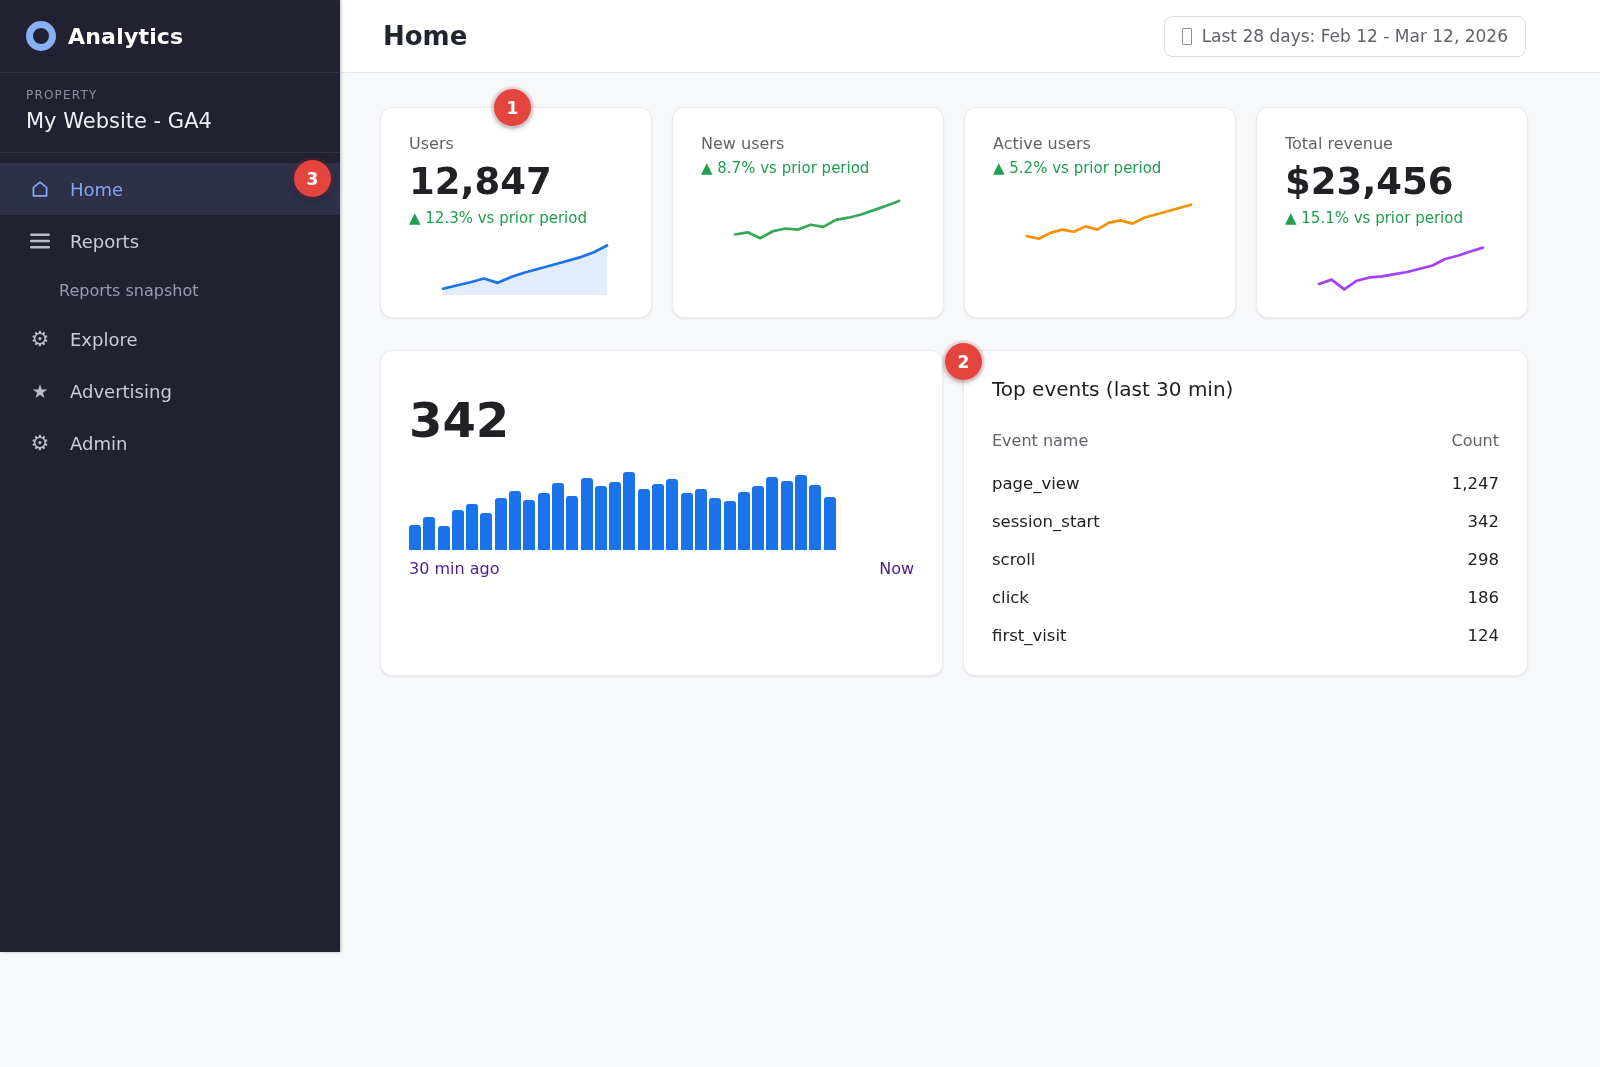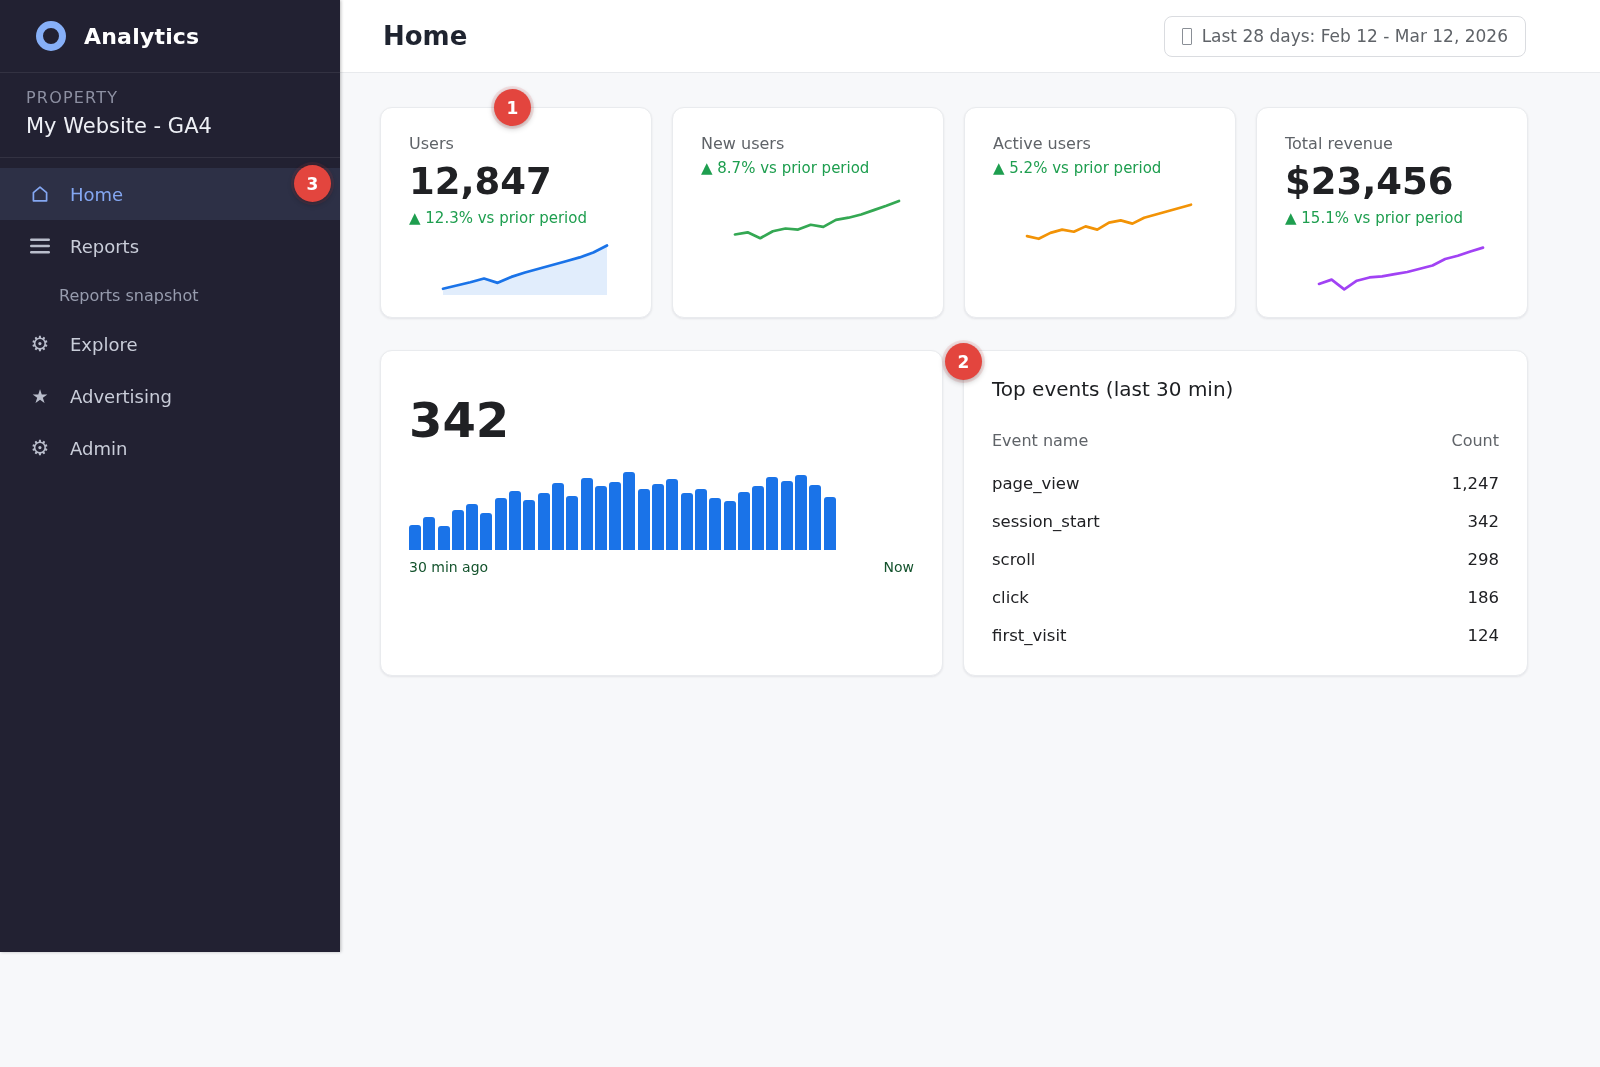--- a/index.html
+++ b/index.html
@@ -15,34 +15,34 @@
   
   .sidebar {
     position: absolute; left: 0; top: 0;
     width: 340px; height: 952px;
     background: #222132;
     box-shadow: 1px 0 3px rgba(0,0,0,.25);
     z-index: 2;
   }
   .logo-row {
     height: 73px; display: flex; align-items: center;
-    padding: 0 36px; gap: 18px;
+    padding: 0 26px; gap: 12px;
     border-bottom: 1px solid rgba(255,255,255,.08);
   }
   .logo-ring {
     width: 30px; height: 30px; border-radius: 50%;
     border: 7px solid #87b0f8; flex: 0 0 auto;
   }
   .logo-text { color: #ffffff; font-size: 22px; font-weight: 600; letter-spacing: .2px; }
   .property {
     padding: 15px 26px 19px;
     border-bottom: 1px solid rgba(255,255,255,.08);
     cursor: pointer;
   }
-  .prop-label { font-size: 16px; letter-spacing: 1.2px; color: #8d90a2; margin-bottom: 7px; }
+  .prop-label { font-size: 12px; letter-spacing: 1.2px; color: #8d90a2; margin-bottom: 7px; }
   .prop-name  { font-size: 21px; color: #eef0f6; }
 
   nav { padding-top: 10px; }
   .nav-item {
     position: relative;
     height: 52px; display: flex; align-items: center;
     padding-left: 30px; cursor: pointer;
     color: #c9cdd9; font-size: 18px;
   }
   .nav-item.sub { height: 46px; padding-left: 59px; font-size: 16px; color: #979cae; }
@@ -116,21 +116,21 @@
   .card h2 { font-size: 20px; font-weight: 500; color: #1c1e21; }
 
   .realtime-value { font-size: 48px; font-weight: 600; margin-top: 16px; line-height: 1.15; }
   .bars {
     display: flex; align-items: flex-end; gap: 2.3px;
     height: 80px; margin-top: 22px; width: fit-content;
   }
   .bar { width: 12px; border-radius: 3px 3px 0 0; }
   .bar-labels {
     display: flex; justify-content: space-between;
-    margin-top: 9px; font-size: 14px; color: #14532d;
+    margin-top: 9px; font-size: 16px; color: #4c1d95;
   }
 
   .events-card h2 { margin-bottom: 24px; }
   table { width: 100%; border-collapse: collapse; }
   th { font-weight: 400; font-size: 16px; color: #5f6368; padding: 6px 0 14px; margin-left: 33px; }
   td { font-size: 16.5px; color: #202124; padding: 9.5px 0; }
   .col-right { text-align: right; }
   .col-left { text-align: left; }
 </style>
 </head>

